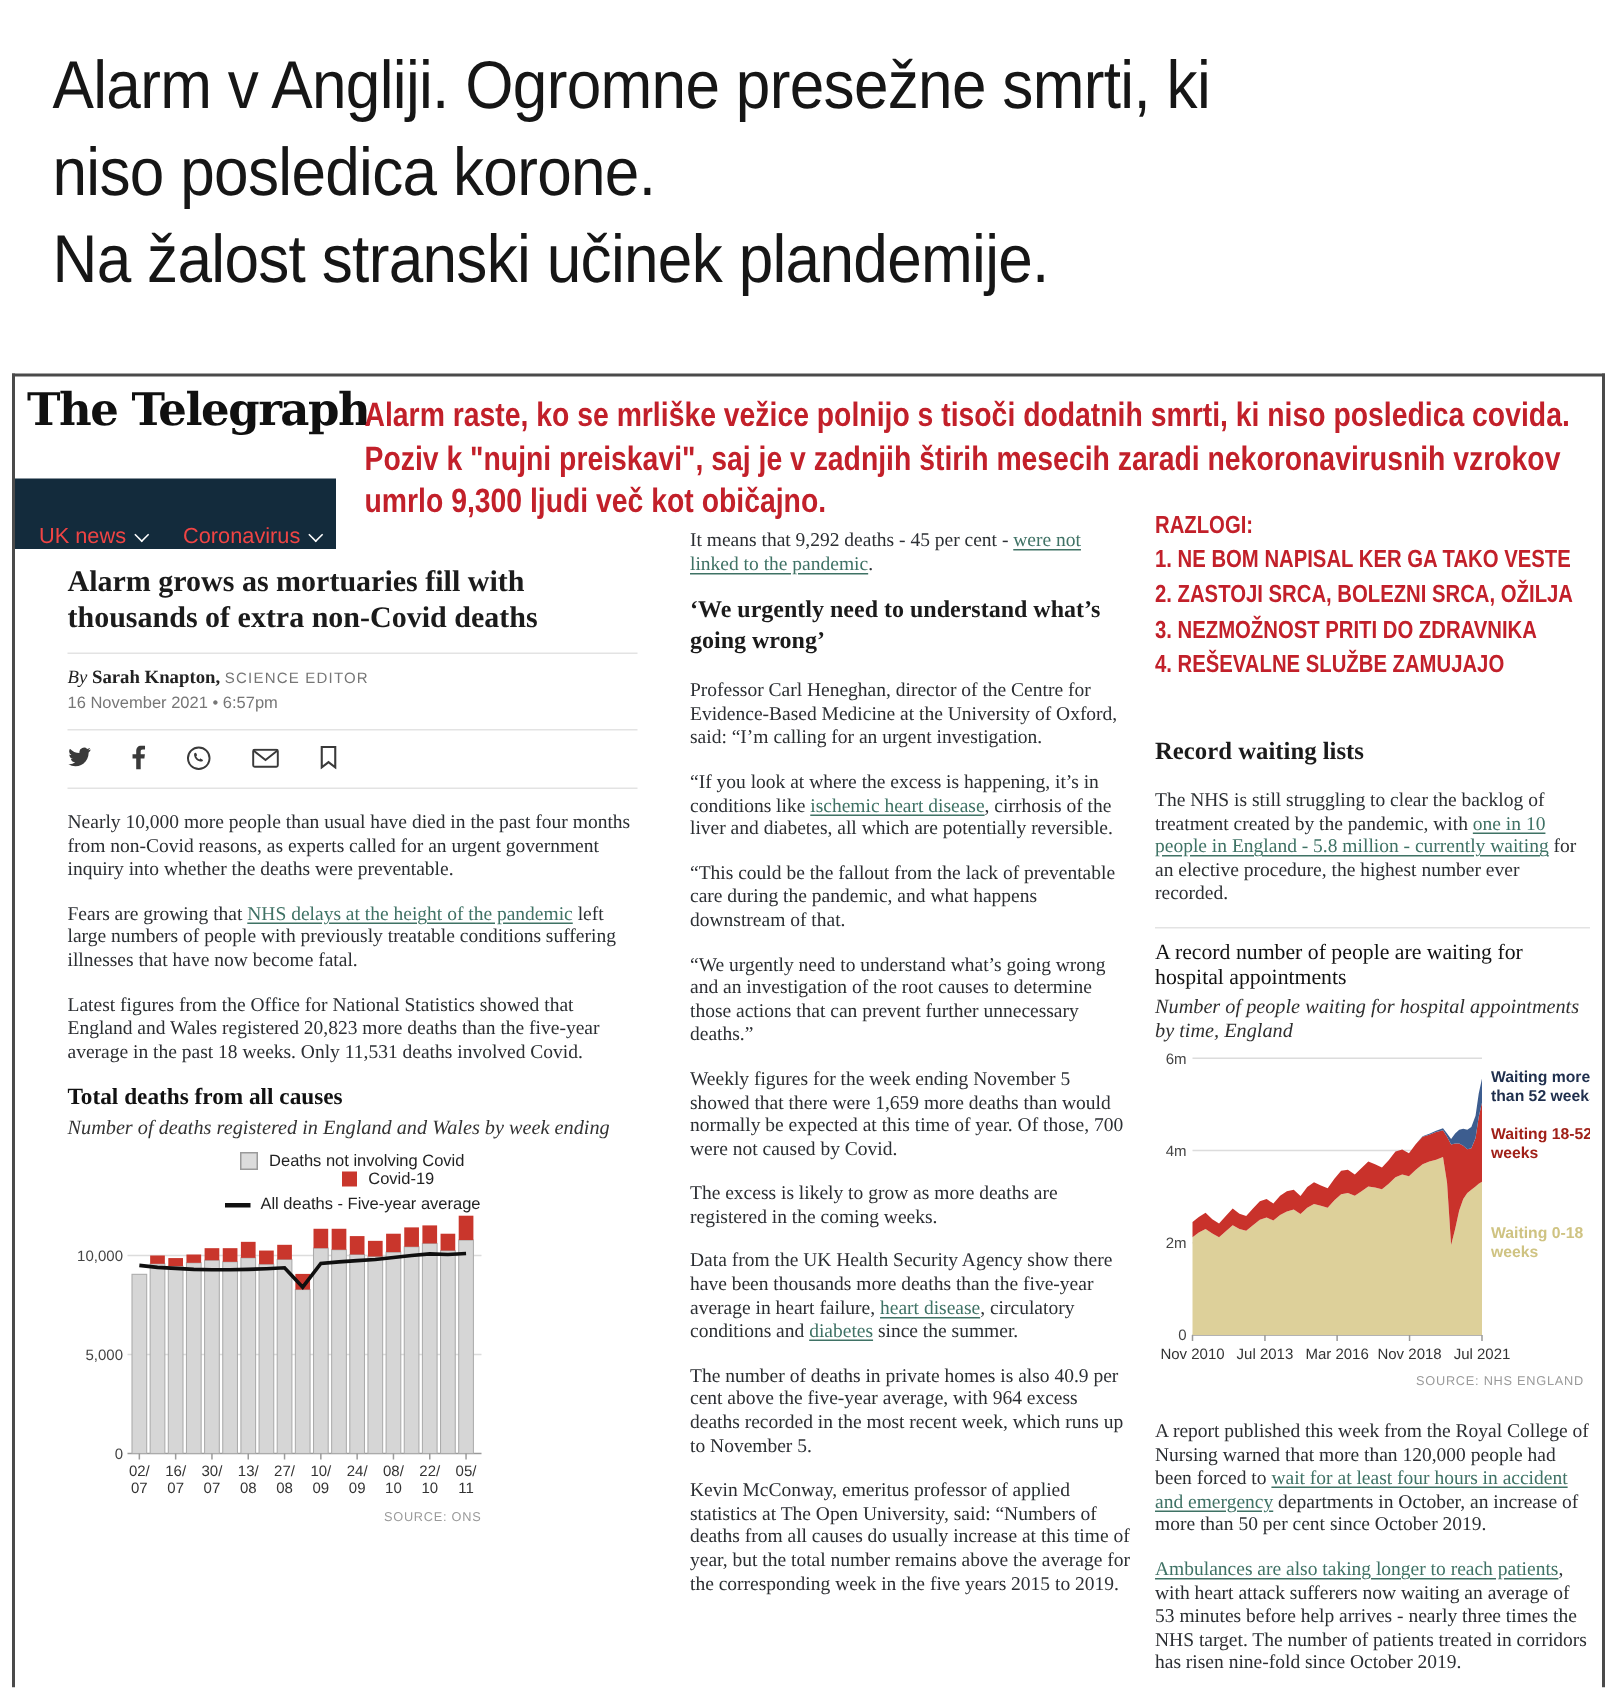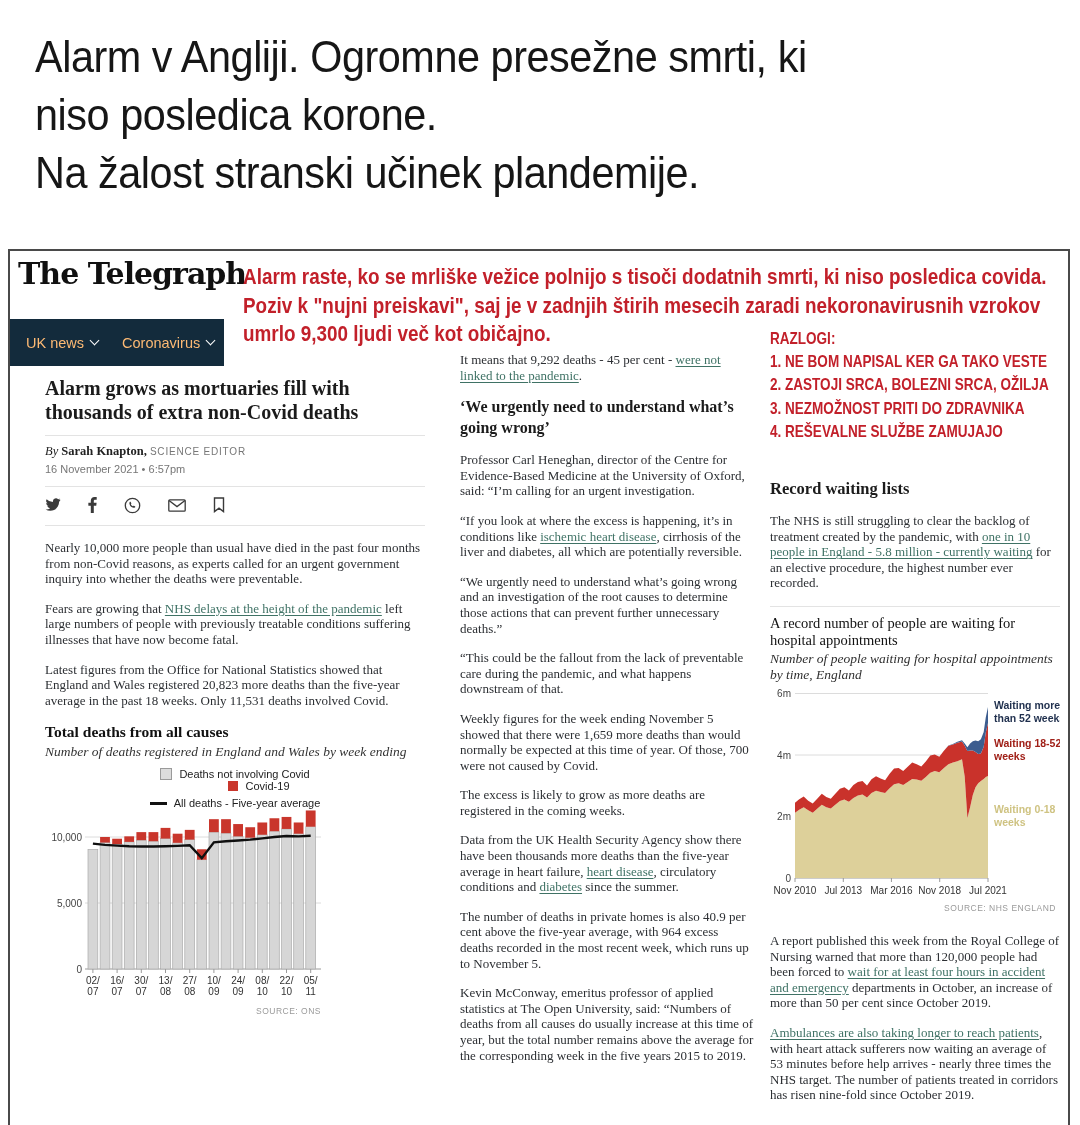--- a/index.html
+++ b/index.html
@@ -12,37 +12,37 @@
     letter-spacing:-0.5px;transform:scaleX(0.92);transform-origin:0 0;white-space:nowrap;}
 
   
   .frame{position:absolute;left:8px;top:249px;width:1062px;height:876px;box-sizing:border-box;
     border:2px solid #4a4a4a;border-bottom:none;background:#fff;overflow:hidden;}
 
   .logo{position:absolute;left:8px;top:5px;font-family:"DejaVu Serif",serif;font-weight:700;
     font-size:30px;letter-spacing:-1px;color:#101010;}
 
   .navbar{position:absolute;left:0;top:68px;width:214px;height:47px;background:#132b3c;
-    display:flex;align-items:center;padding-left:16px;gap:24px;box-sizing:border-box;
-    font-family:"Liberation Sans",sans-serif;font-size:14.5px;color:#fdba74;}
+    display:flex;align-items:flex-end;padding-left:16px;gap:24px;box-sizing:border-box;
+    font-family:"Liberation Sans",sans-serif;font-size:14.5px;color:#ef4444;}
   .nav-item{display:flex;align-items:center;cursor:pointer;}
   .chev{display:inline-block;width:6px;height:6px;border-right:1.5px solid #fff;
     border-bottom:1.5px solid #fff;transform:rotate(45deg);margin-left:7px;margin-top:-4px;}
 
   .overlay-red{position:absolute;left:233px;top:12px;width:1010px;
     font-family:"Liberation Sans",sans-serif;font-weight:700;font-size:22.5px;line-height:28.5px;
     color:#c2202a;transform:scaleX(0.84);transform-origin:0 0;white-space:nowrap;}
 
   .razlogi{font-family:"Liberation Sans",sans-serif;font-weight:700;font-size:16.5px;
     line-height:23.2px;color:#c2202a;transform:scaleX(0.82);transform-origin:0 0;white-space:nowrap;}
 
   
   .col-left{position:absolute;left:35px;top:126px;width:380px;}
   .col-mid{position:absolute;left:450px;top:101px;width:294px;}
-  .col-right{position:absolute;left:760px;top:76px;width:290px;}
+  .col-right{position:absolute;left:760px;top:88px;width:290px;}
 
   .headline{font-family:"Liberation Serif",serif;font-weight:700;font-size:20px;
     line-height:23.5px;color:#1b1b1b;}
   .standfirst{margin-top:9px;font-size:13.5px;line-height:18px;color:#4a4a4a;}
   hr.div{border:0;border-top:1px solid #e3e3e3;margin:11px 0 0;}
   .byline{margin-top:8px;font-size:12.5px;color:#222;}
   .byline .by{font-style:italic;}
   .byline .name{font-weight:700;}
   .byline .role{font-family:"Liberation Sans",sans-serif;font-size:10px;color:#767676;
     letter-spacing:0.8px;}
@@ -237,22 +237,22 @@
   </div>
 
   <div class="col-mid">
     <div class="first-flush">
         <p class="para" style="margin-top: 0px;"><span>It means that 9,292 deaths - 45 per cent - </span><span class="lnk">were not linked to the pandemic</span><span>.</span></p>
       </div>
     <h2 class="subhead">‘We urgently need to understand what’s going wrong’</h2>
     <div>
         <p class="para"><span>Professor Carl Heneghan, director of the Centre for Evidence-Based Medicine at the University of Oxford, said: “I’m calling for an urgent investigation.</span></p>
         <p class="para"><span>“If you look at where the excess is happening, it’s in conditions like </span><span class="lnk">ischemic heart disease</span><span>, cirrhosis of the liver and diabetes, all which are potentially reversible.</span></p>
+        <p class="para"><span>“This could be the fallout from the lack of preventable care during the pandemic, and what happens downstream of that.</span></p>
         <p class="para"><span>“We urgently need to understand what’s going wrong and an investigation of the root causes to determine those actions that can prevent further unnecessary deaths.”</span></p>
-        <p class="para"><span>“This could be the fallout from the lack of preventable care during the pandemic, and what happens downstream of that.</span></p>
         <p class="para"><span>Weekly figures for the week ending November 5 showed that there were 1,659 more deaths than would normally be expected at this time of year. Of those, 700 were not caused by Covid.</span></p>
         <p class="para"><span>The excess is likely to grow as more deaths are registered in the coming weeks.</span></p>
         <p class="para"><span>Data from the UK Health Security Agency show there have been thousands more deaths than the five-year average in heart failure, </span><span class="lnk">heart disease</span><span>, circulatory conditions and </span><span class="lnk">diabetes</span><span> since the summer.</span></p>
         <p class="para"><span>The number of deaths in private homes is also 40.9 per cent above the five-year average, with 964 excess deaths recorded in the most recent week, which runs up to November 5.</span></p>
         <p class="para"><span>Kevin McConway, emeritus professor of applied statistics at The Open University, said: “Numbers of deaths from all causes do usually increase at this time of year, but the total number remains above the average for the corresponding week in the five years 2015 to 2019.</span></p>
       </div>
   </div>
 
   <div class="col-right">
     <div class="razlogi">

